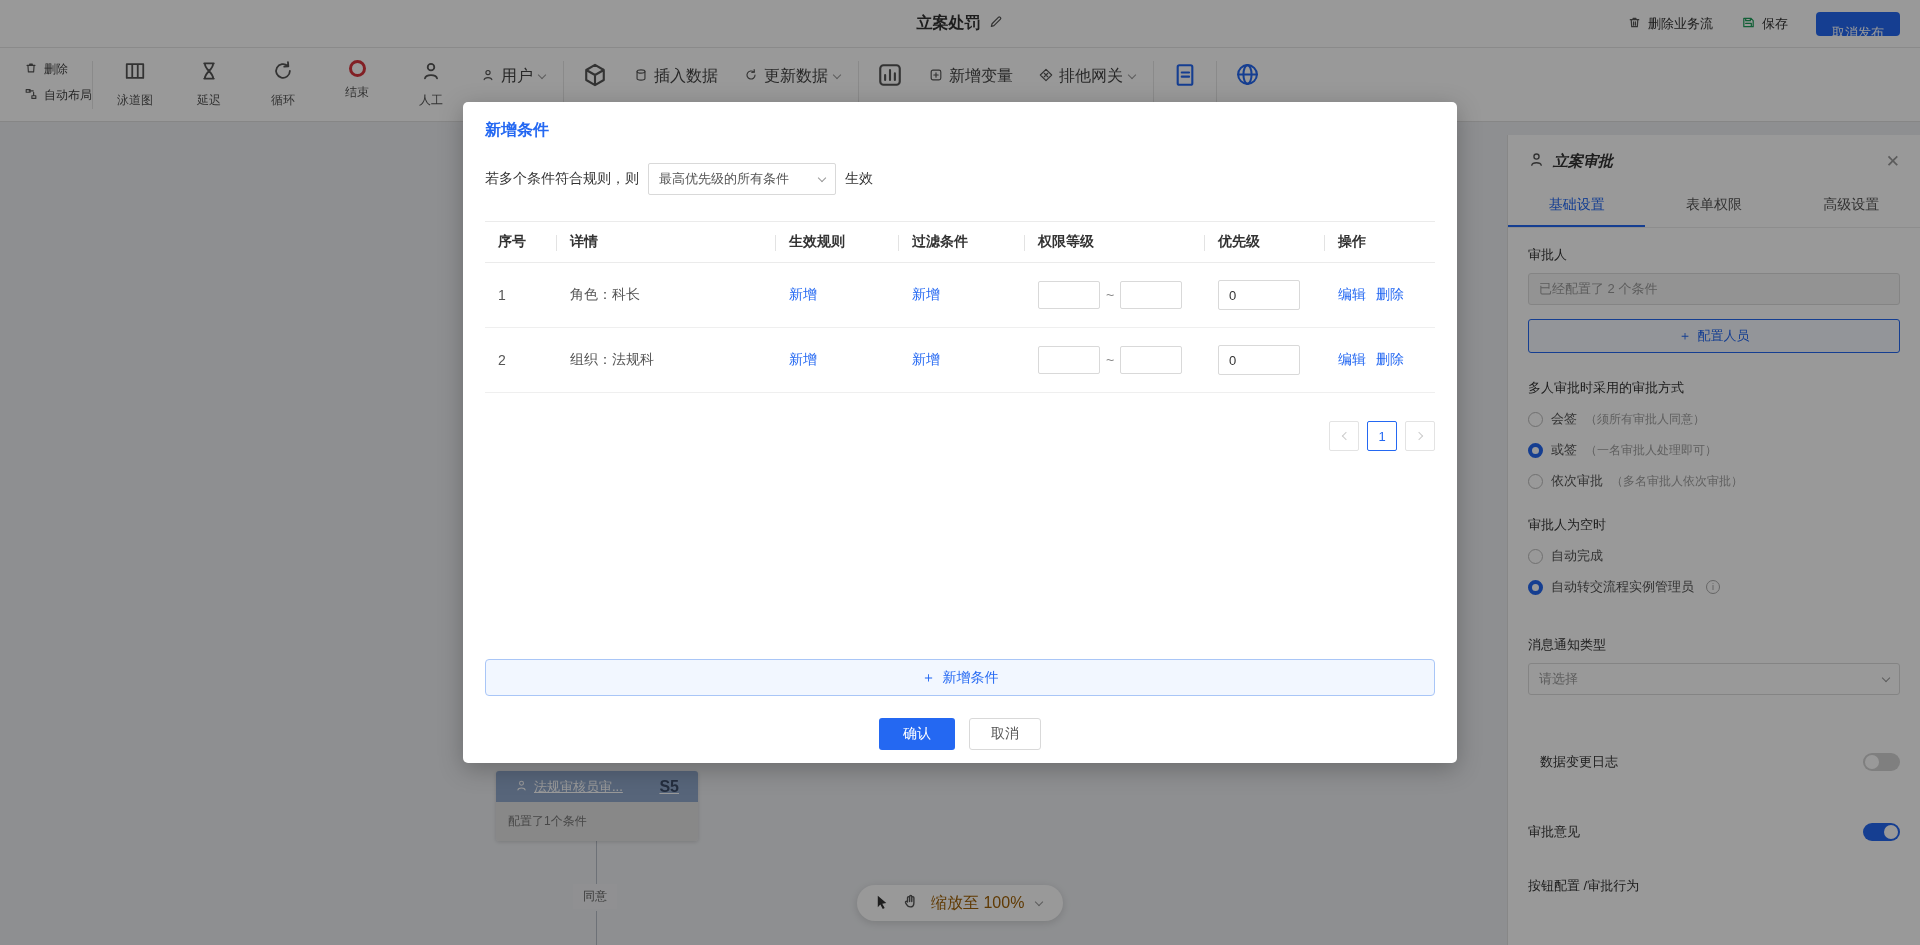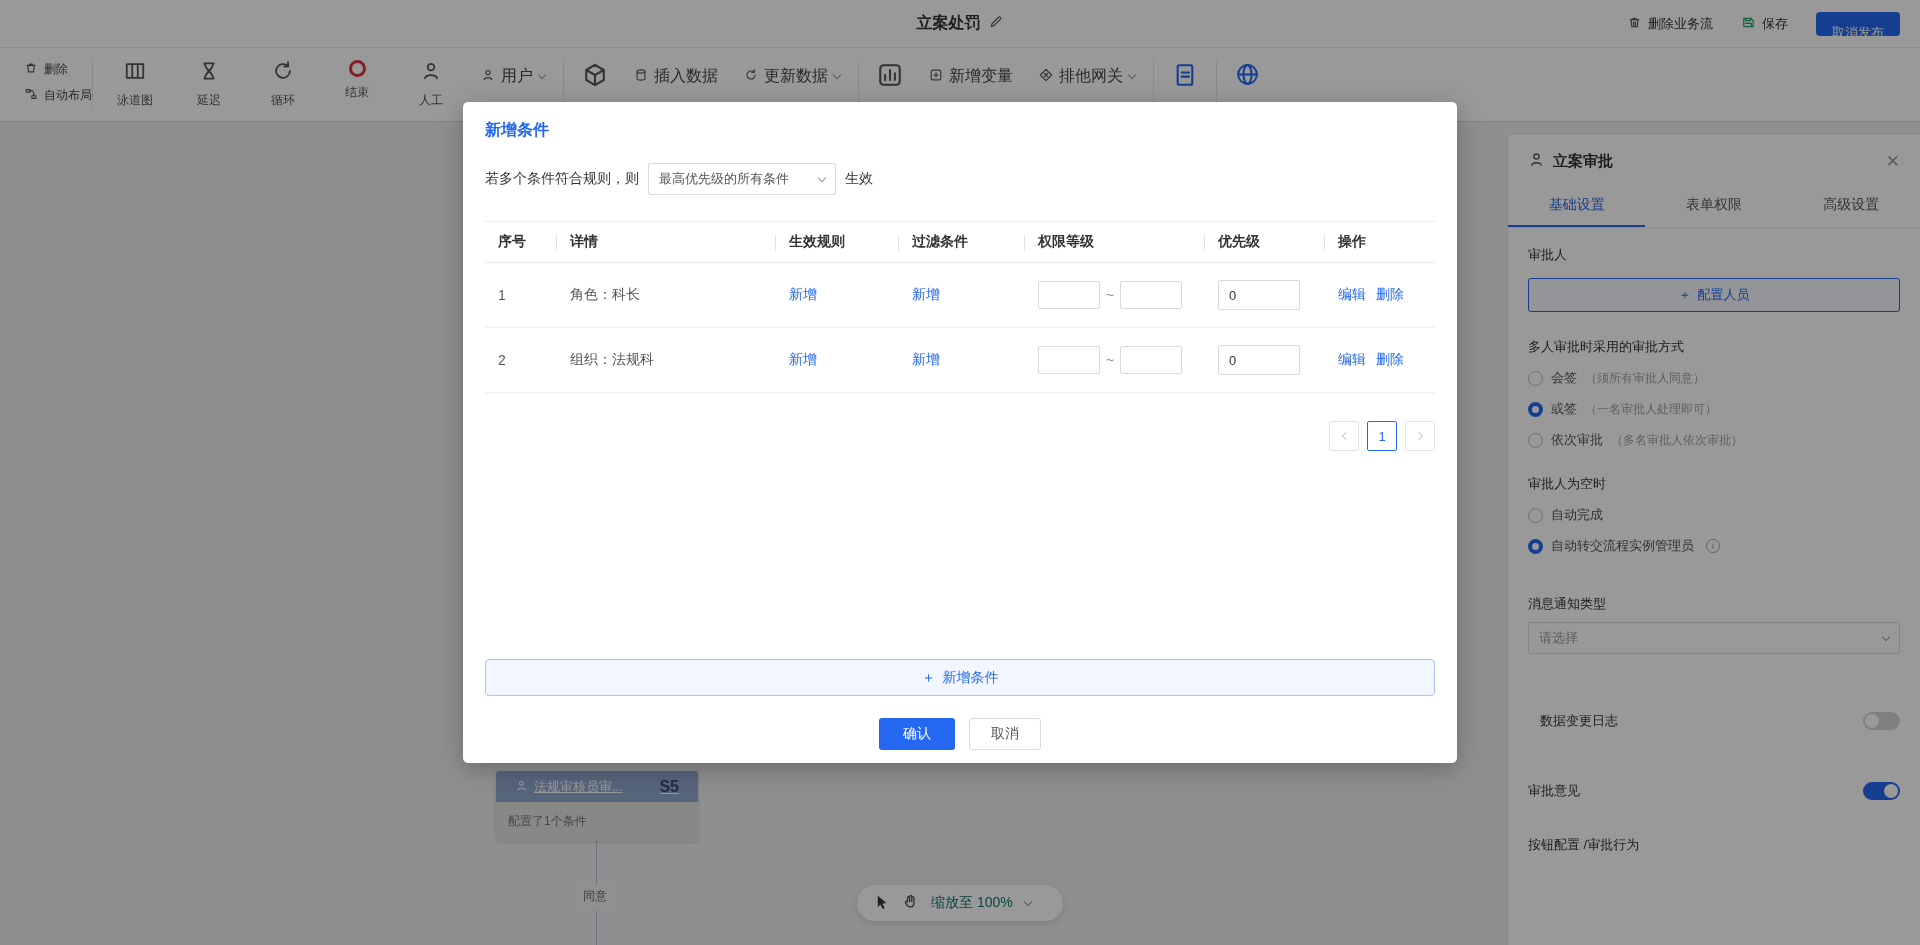--- a/index.html
+++ b/index.html
@@ -27,28 +27,28 @@
 
   
   .canvas{position:absolute;top:122px;left:0;right:0;bottom:0;background:#edeff2;z-index:1;}
   .flow-vline{position:absolute;left:596px;width:1px;background:#b6bcc6;}
   .node{position:absolute;left:496px;top:649px;width:202px;border-radius:3px;overflow:hidden;box-shadow:0 1px 4px rgba(0,0,0,.15);}
   .node-head{height:31px;background:#91a9cc;display:flex;align-items:center;gap:6px;padding:0 19px;color:#fff;font-size:13px;text-decoration:underline;}
   .node-badge{margin-left:auto;color:#3c4c68;font-size:16px;font-weight:700;}
   .node-body{height:39px;background:#e3e3e3;display:flex;align-items:center;padding:0 12px;font-size:12px;color:#777;}
   .edge-label{position:absolute;left:573px;top:762px;background:#f0f1f4;padding:4px 10px;font-size:12px;color:#666;}
   .zoom-pill{position:absolute;left:857px;top:763px;width:206px;height:36px;background:#fff;border-radius:18px;box-shadow:0 2px 8px rgba(0,0,0,.14);display:flex;align-items:center;gap:12px;padding:0 16px;}
-  .zoom-label{font-size:14px;color:#0f766e;}
+  .zoom-label{font-size:16px;color:#a16207;}
   .minimap{position:absolute;left:1739px;top:64px;width:153px;height:70px;background:#f6f8fa;border:1px solid #d7dce3;z-index:4;}
   .mm-rect{position:absolute;background:#c7cdd6;}
   .mm-rect.hl{background:#a9bad4;}
 
   
   .sidebar{position:absolute;right:0;top:135px;bottom:0;width:413px;background:#fff;border-left:1px solid #e2e2e2;z-index:5;overflow:hidden;}
-  .sb-head{display:flex;align-items:center;gap:8px;padding:16px 20px 12px;}
+  .sb-head{display:flex;align-items:center;gap:8px;padding:16px 20px 12px;font-style:italic;}
   .sb-title{font-size:15px;font-weight:700;color:#333;}
   .sb-close{margin-left:auto;font-size:17px;color:#999;cursor:pointer;line-height:1;}
   .sb-tabs{display:flex;border-bottom:1px solid #ececec;}
   .sb-tab{flex:1;text-align:center;padding:12px 0 11px;font-size:14px;color:#555;cursor:pointer;border-bottom:2px solid transparent;}
   .sb-tab.active{color:#2468f2;border-bottom-color:#2468f2;}
   .sb-content{padding:18px 20px;font-size:13px;}
   .sb-label{color:#333;margin-bottom:9px;}
   .sb-input{height:32px;border:1px solid #ddd;border-radius:3px;background:#f6f6f6;color:#9a9a9a;display:flex;align-items:center;padding:0 10px;font-size:13px;}
   .sb-select{height:32px;border:1px solid #ddd;border-radius:3px;background:#fff;color:#9a9a9a;display:flex;align-items:center;padding:0 10px;font-size:13px;justify-content:space-between;}
   .btn-config{margin-top:14px;width:100%;height:34px;border:1px solid #2468f2;border-radius:3px;background:#f6f9ff;color:#2468f2;font-size:13px;display:flex;align-items:center;justify-content:center;gap:6px;cursor:pointer;}
@@ -295,20 +295,21 @@
       <span class="sb-title">立案审批</span>
       <span class="sb-close">✕</span>
     </div>
     <div class="sb-tabs">
       <span class="sb-tab active">基础设置</span>
       <span class="sb-tab">表单权限</span>
       <span class="sb-tab">高级设置</span>
     </div>
     <div class="sb-content">
       <div class="sb-label">审批人</div>
+      <div class="sb-input">已经配置了 2 个条件</div>
       <div class="btn-config">
         <span>＋</span>
         <span>配置人员</span>
       </div>
 
       <div class="sb-label" style="margin-top:26px;">多人审批时采用的审批方式</div>
       <div class="radio-row">
         <span class="radio"></span>
         <span class="radio-label">会签</span>
         <span class="radio-desc">（须所有审批人同意）</span>

